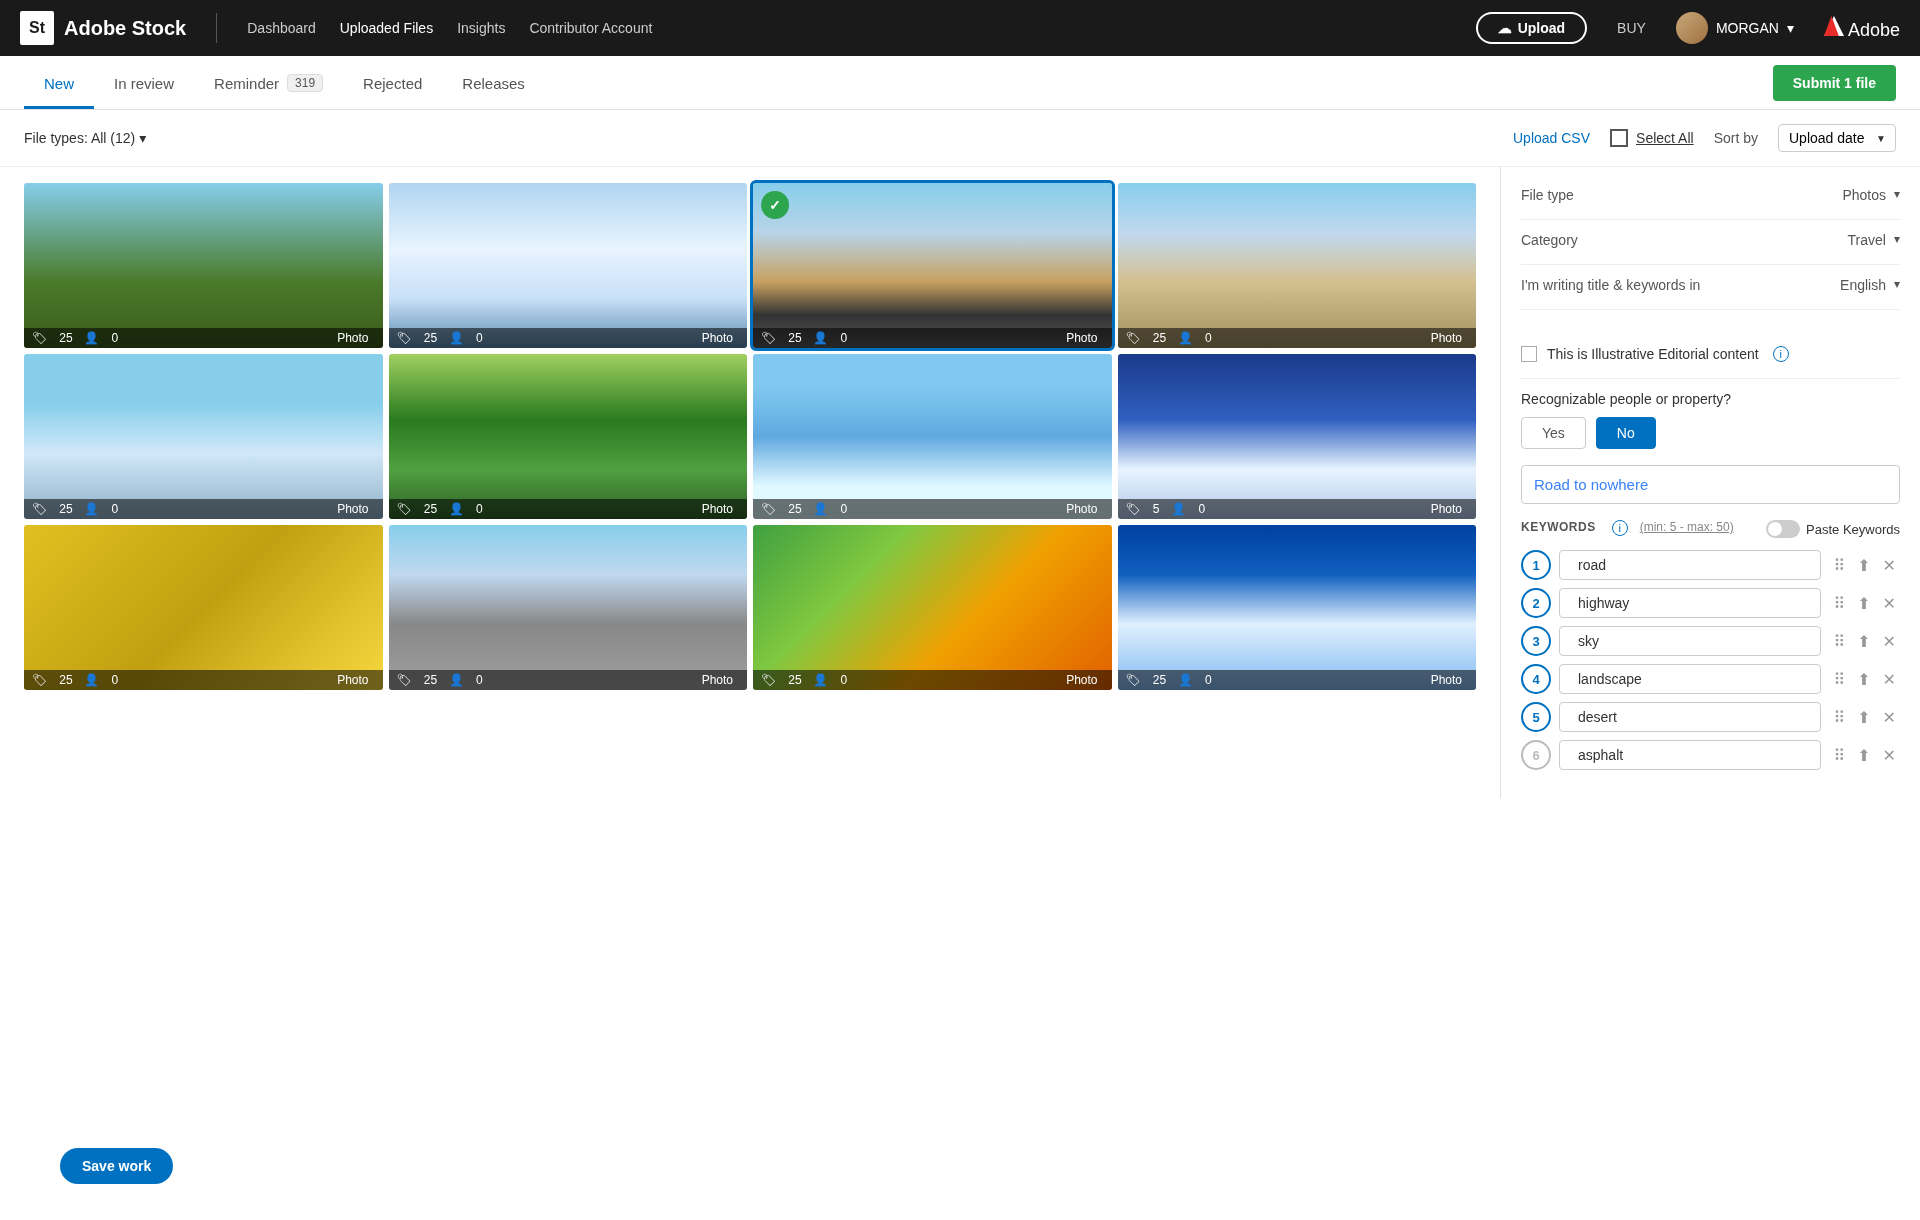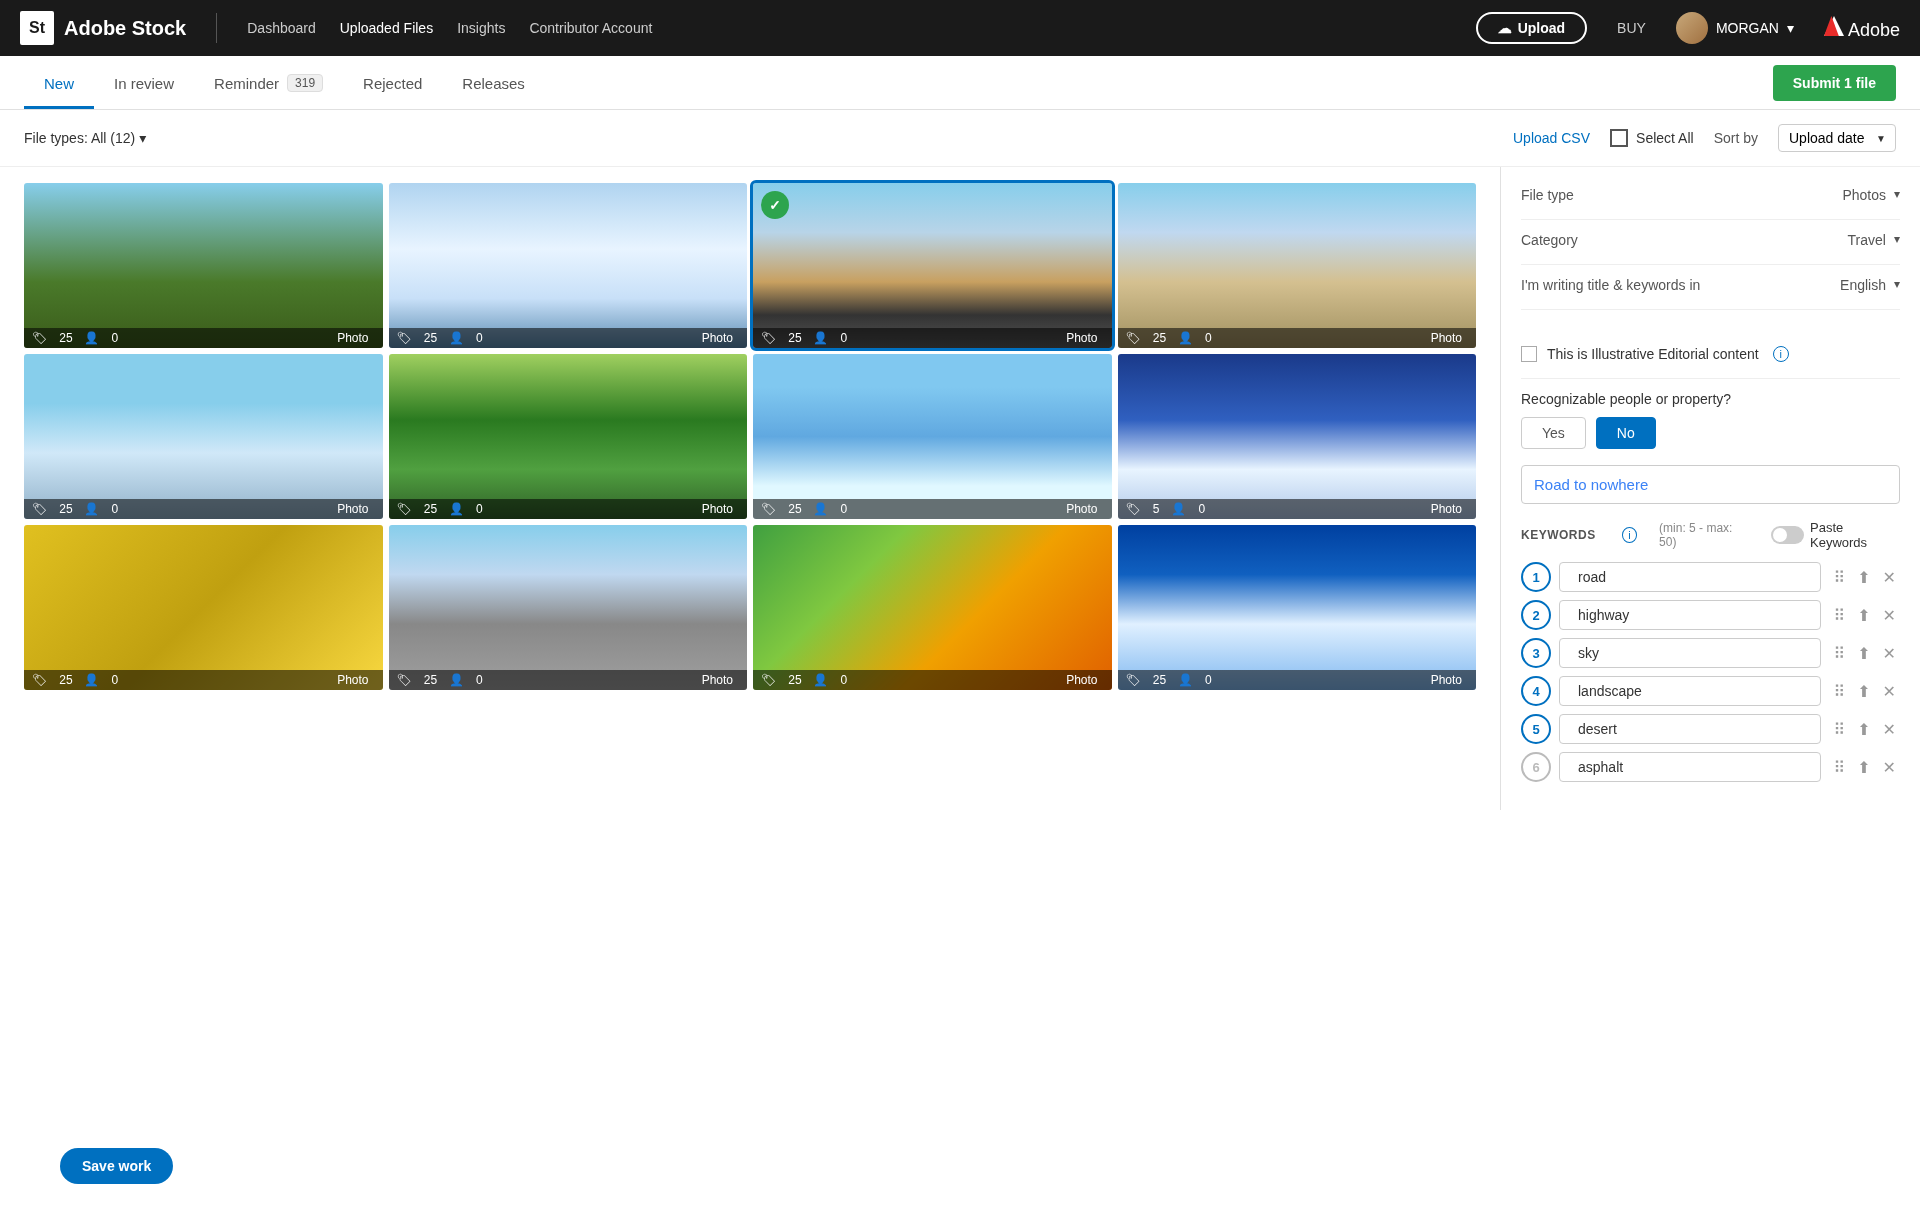--- a/index.html
+++ b/index.html
@@ -115,21 +115,21 @@
     }
     .file-types-btn {
       background: none; border: none; cursor: pointer; font-size: 14px; color: #333;
       display: flex; align-items: center; gap: 4px;
     }
     .toolbar-spacer { flex: 1; }
     .upload-csv-btn {
       background: none; border: none; cursor: pointer; font-size: 14px; color: #0070c0;
     }
     .select-all-area {
-      display: flex; align-items: center; gap: 8px; cursor: pointer;
+      display: flex; align-items: center; gap: 8px; cursor: pointer; text-decoration: underline;
     }
     .checkbox-sq {
       width: 18px; height: 18px; border: 2px solid #555; background: #fff;
     }
     .sort-by { font-size: 14px; color: #555; }
     .sort-select {
       border: 1px solid #ccc; border-radius: 4px; padding: 5px 30px 5px 10px;
       font-size: 14px; appearance: none; background: #fff;
       cursor: pointer; position: relative;
     }
@@ -221,24 +221,24 @@
     .yn-btn {
       border: 1px solid #ccc; background: #fff; padding: 7px 20px;
       border-radius: 4px; font-size: 14px; cursor: pointer; color: #555;
     }
     .yn-btn.active { background: #0070c0; color: #fff; border-color: #0070c0; }
     .title-input {
       width: 100%; border: 1px solid #ccc; border-radius: 4px;
       padding: 10px 12px; font-size: 15px; color: #3b82f6; margin-bottom: 16px;
     }
     .keywords-header {
-      display: flex; align-items: center; gap: 22px; margin-bottom: 12px;
+      display: flex; align-items: flex-start; gap: 12px; margin-bottom: 12px;
     }
     .keywords-label { font-size: 12px; font-weight: bold; color: #555; letter-spacing: 0.5px; }
-    .keywords-hint { font-size: 12px; color: #888; }
+    .keywords-hint { font-size: 12px; color: #888; text-decoration: underline; }
     .paste-row { display: flex; align-items: center; gap: 6px; margin-left: auto; }
     .paste-label { font-size: 13px; color: #333; }
     .toggle {
       width: 34px; height: 18px; border-radius: 9px; background: #ccc;
       position: relative; cursor: pointer;
     }
     .toggle-knob {
       width: 14px; height: 14px; border-radius: 50%; background: #fff;
       position: absolute; top: 2px; left: 2px;
     }

